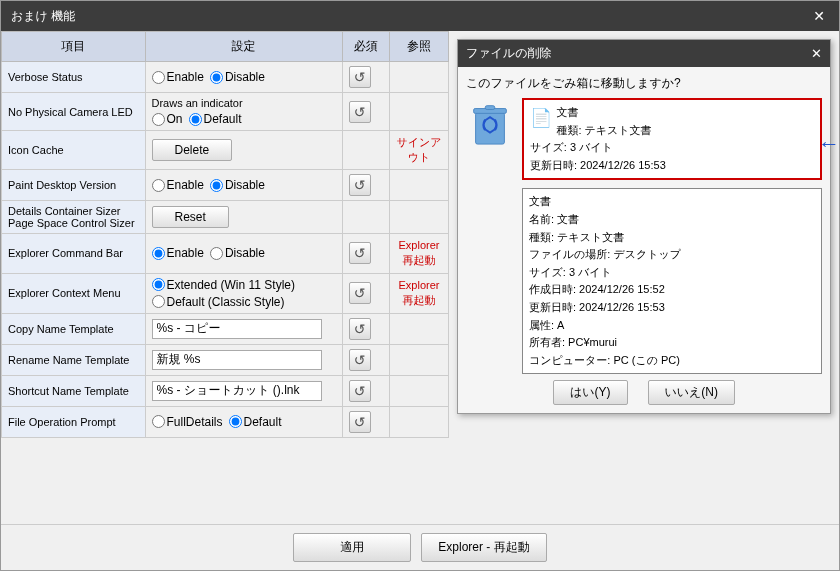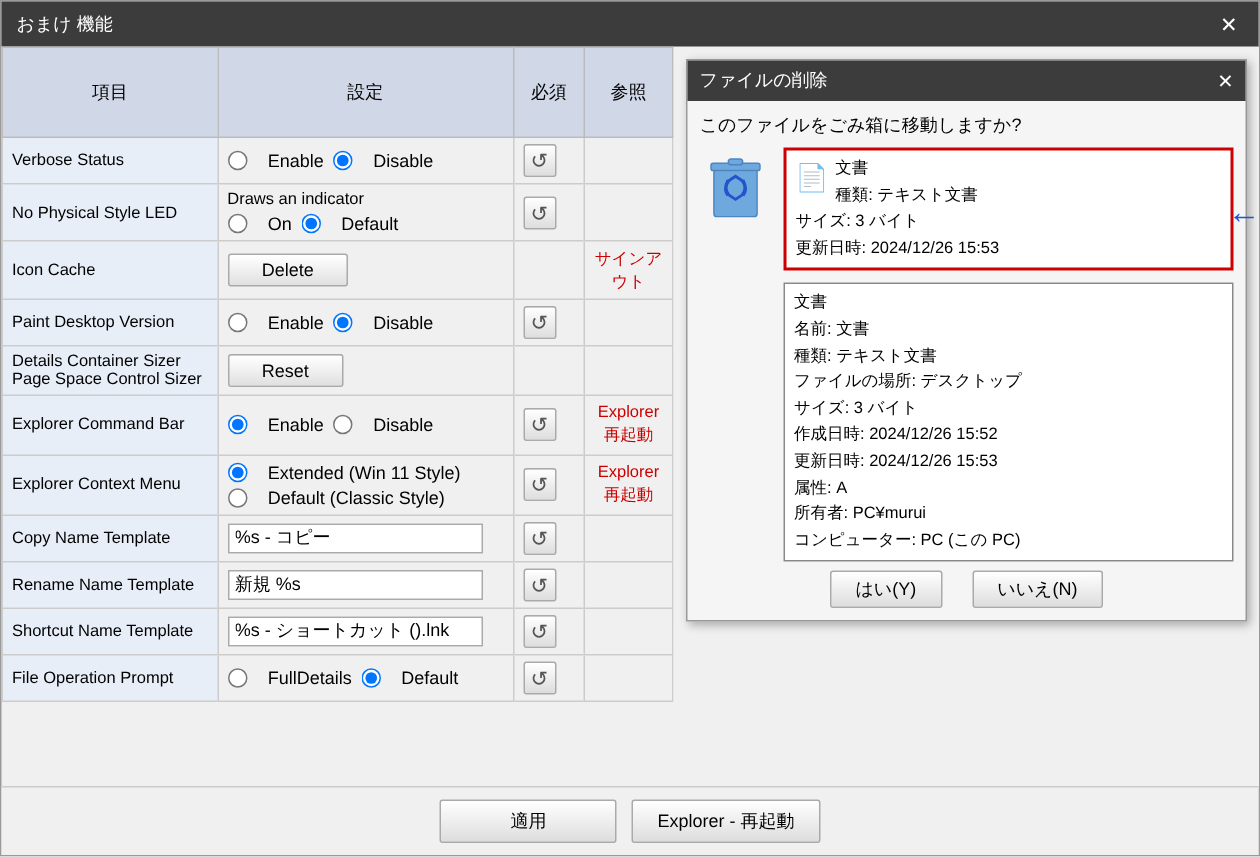--- a/index.html
+++ b/index.html
@@ -62,21 +62,21 @@
     
     table.settings-table {
       width: 100%;
       border-collapse: collapse;
       font-size: 12px;
     }
     table.settings-table thead tr {
       background: #d0d8e8;
     }
     table.settings-table thead th {
-      padding: 21px 8px;
+      padding: 6px 8px;
       text-align: center;
       border: 1px solid #bbb;
       font-weight: normal;
       margin-top: 47px;
     }
     table.settings-table tbody tr {
       border-bottom: 1px solid #ccc;
     }
     table.settings-table tbody td {
       padding: 4px 6px;
@@ -104,21 +104,22 @@
     }
     
     .radio-group {
       display: flex;
       align-items: center;
       gap: 6px;
       flex-wrap: wrap;
     }
     .radio-group label {
       display: flex;
-      gap: 14px;
+      align-items: center;
+      gap: 2px;
       cursor: pointer;
     }
     input[type="radio"] { cursor: pointer; }
     
     .btn {
       border: 1px solid #aaa;
       background: linear-gradient(to bottom, #fff, #e0e0e0);
       padding: 3px 22px;
       cursor: pointer;
       font-size: 12px;
@@ -301,21 +302,21 @@
                   </label>
               </div>
             </td>
             <td>
               <button class="btn-reset">↺</button>
             </td>
             <td></td>
           </tr>
 
           <tr>
-            <td>No Physical Style LED</td>
+            <td>No Physical Camera LED</td>
             <td>
               <div style="font-size:11px;margin-bottom:3px;">Draws an indicator</div>
               <div class="radio-group">
                 <label>
                     <input type="radio" name="npcl" style=""> 
                     <span>On</span>
                   </label>
                 <label>
                     <input type="radio" name="npcl" checked="" style=""> 
                     <span>Default</span>

